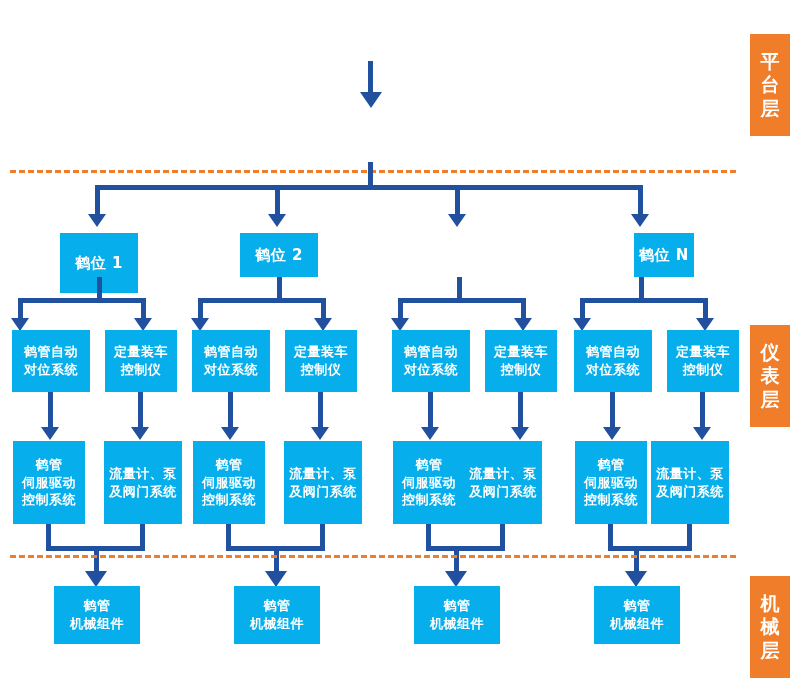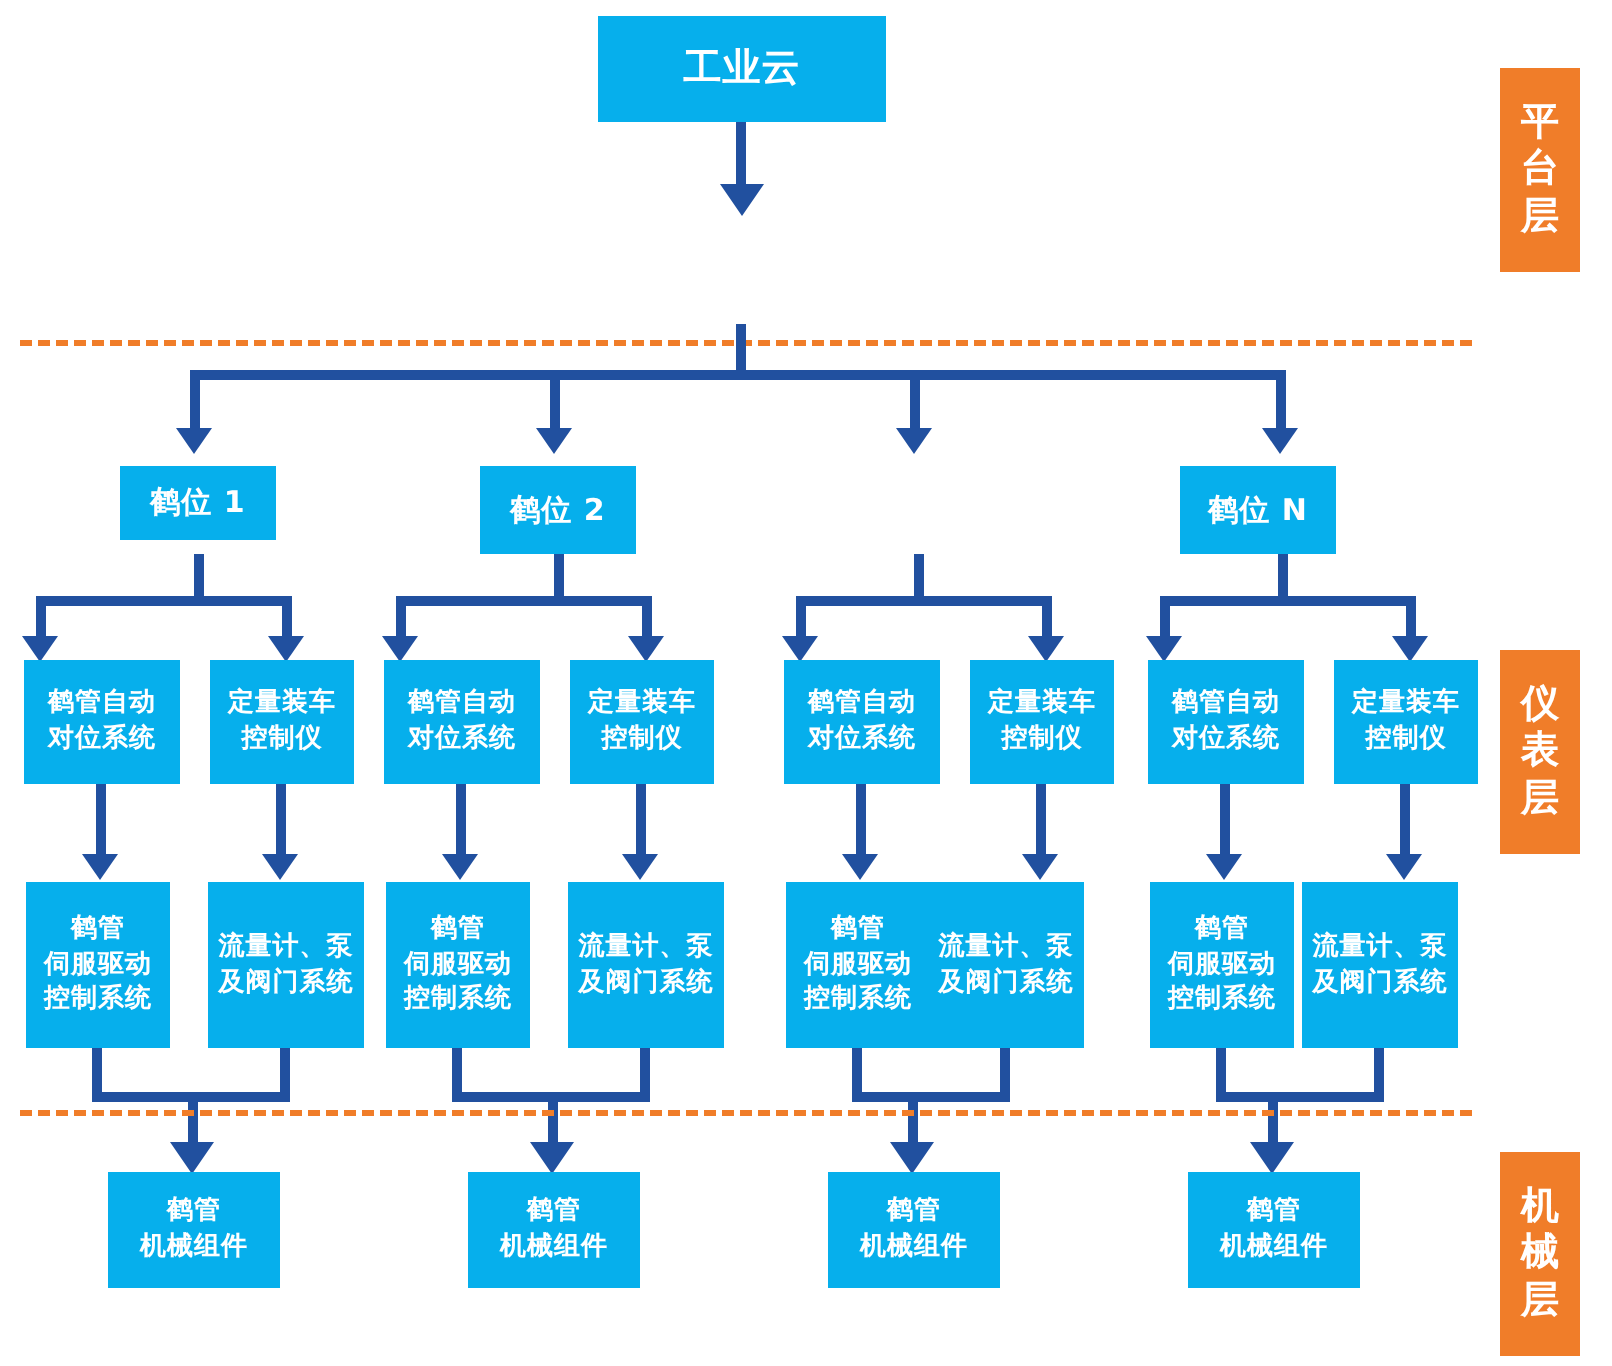--- a/index.html
+++ b/index.html
@@ -83,21 +83,20 @@
     position:absolute;
     height:0;
     border-top:3px dashed #F07D29;
   }
 </style>
 </head>
 <body>
 
 <div id="canvas">
 
-  <div class="node lv1" style="left:299px; top:8px; width:144px; height:53px;">工业云</div>
 
   <div class="vline" style="left:368px; top:61px; height:33px;"></div>
   <div class="arrowhead big" style="left:360px; top:92px;"></div>
 
 
   <div class="dashsep" style="left:10px; top:170px; width:726px;"></div>
 
   <div class="layer-tag" style="left:750px; top:34px; height:102px;">
     <div>
       <span>平</span>
@@ -114,23 +113,23 @@
 
   <div class="vline" style="left:275px; top:185px; height:31px;"></div>
   <div class="arrowhead" style="left:268px; top:214px;"></div>
 
   <div class="vline" style="left:455px; top:185px; height:31px;"></div>
   <div class="arrowhead" style="left:448px; top:214px;"></div>
 
   <div class="vline" style="left:638px; top:185px; height:31px;"></div>
   <div class="arrowhead" style="left:631px; top:214px;"></div>
 
-  <div class="node lv2" style="left:60px; top:233px; width:78px; height:37px;">鹤位 1</div>
+  <div class="node lv2" style="left:60px; top:233px; width:78px; height:60px;">鹤位 1</div>
   <div class="node lv2" style="left:240px; top:233px; width:78px; height:44px;">鹤位 2</div>
-  <div class="node lv2" style="left:590px; top:233px; width:78px; height:44px;">鹤位 N</div>
+  <div class="node lv2" style="left:634px; top:233px; width:60px; height:44px;">鹤位 N</div>
 
   <div class="vline" style="left:97px; top:277px; height:24px;"></div>
   <div class="hline" style="left:18px; top:298px; width:128px;"></div>
   <div class="vline" style="left:18px; top:298px; height:22px;"></div>
   <div class="arrowhead" style="left:11px; top:318px;"></div>
   <div class="vline" style="left:141px; top:298px; height:22px;"></div>
   <div class="arrowhead" style="left:134px; top:318px;"></div>
 
   <div class="vline" style="left:277px; top:277px; height:24px;"></div>
   <div class="hline" style="left:198px; top:298px; width:128px;"></div>

